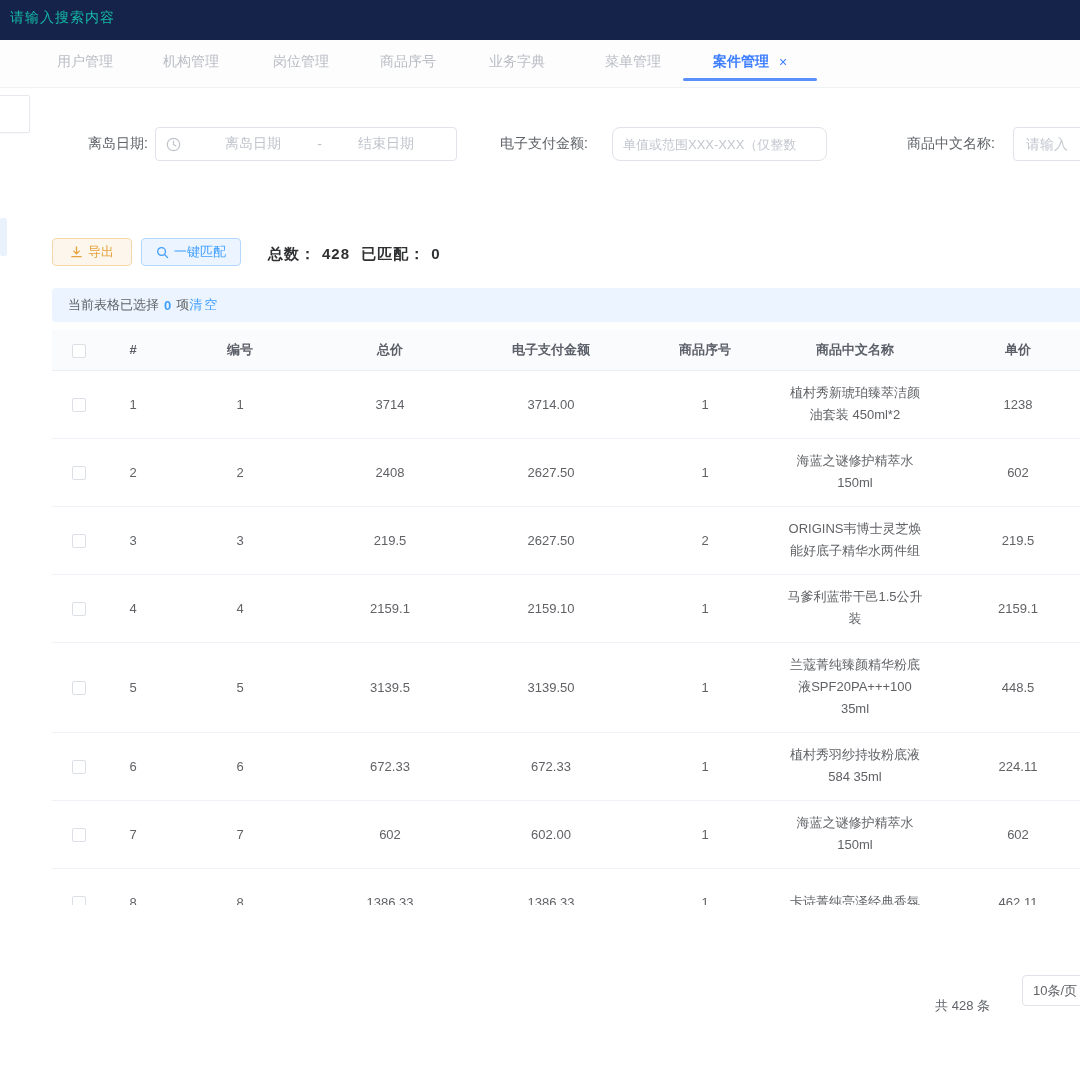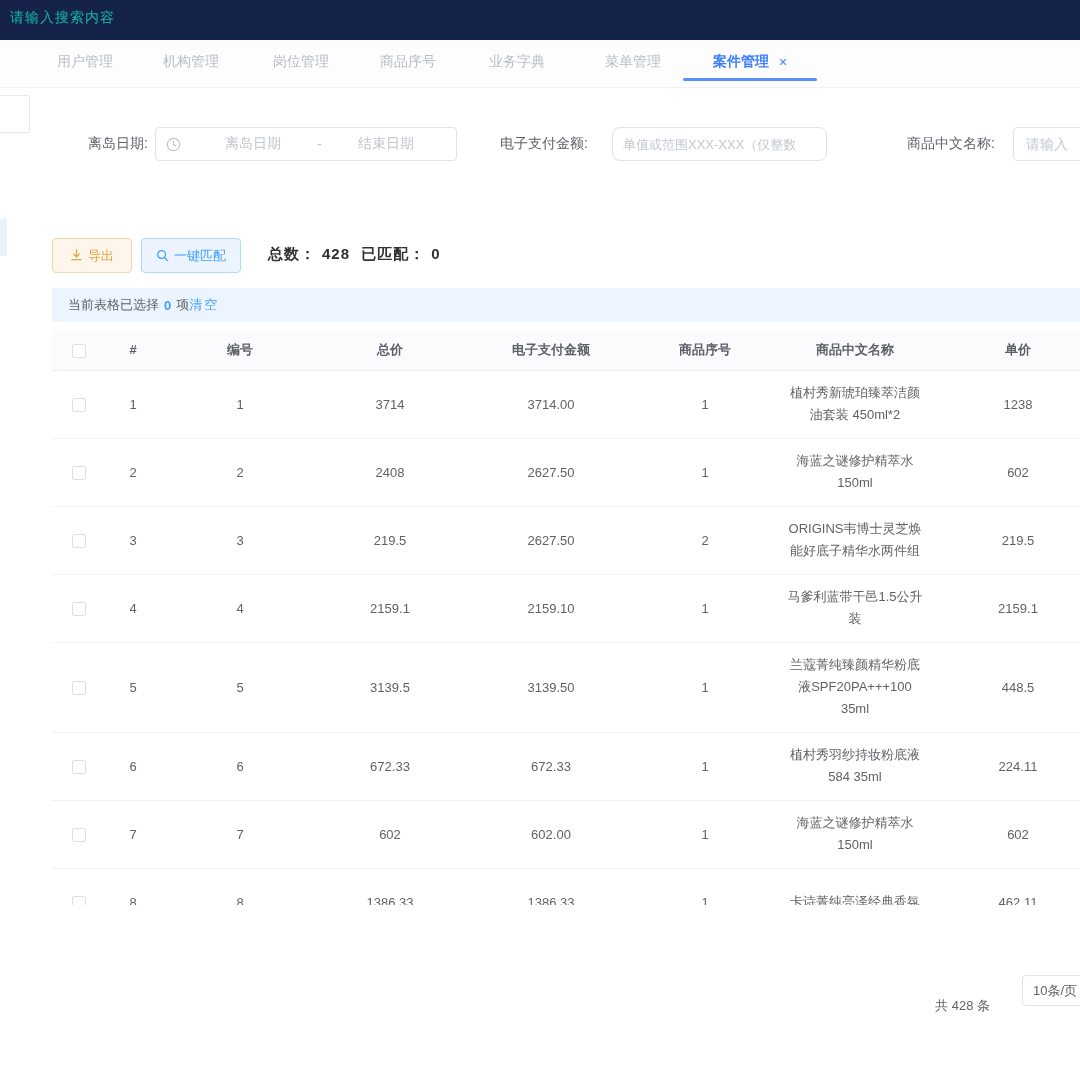--- a/index.html
+++ b/index.html
@@ -30,21 +30,21 @@
   .clock-icon { width:15px; height:15px; margin-right:12px; flex:0 0 auto; }
   .ph { color:#c0c4cc; font-size:14px; }
   .date-range .ph { flex:1; text-align:center; }
   .date-range .sep { color:#c0c4cc; font-size:14px; padding:0 4px; }
   .amount-input { position:absolute; left:612px; top:0; width:215px; height:34px; border:1px solid #e0e3e9; border-radius:8px; padding:4px 10px; font-size:13px; color:#606266; outline:none; }
   .product-input { position:absolute; left:1013px; top:0; width:160px; height:34px; border:1px solid #e0e3e9; border-radius:4px; padding:0 12px; font-size:14px; color:#606266; outline:none; }
   .amount-input::placeholder, .product-input::placeholder { color:#c3c7cf; }
 
   
   .toolbar { position:absolute; left:0; top:238px; width:1080px; height:36px; }
-  .btn { position:absolute; top:0; height:35px; border-radius:4px; display:flex; align-items:center; justify-content:center; font-size:13px; cursor:pointer; gap:5px; }
+  .btn { position:absolute; top:0; height:28px; border-radius:4px; display:flex; align-items:center; justify-content:center; font-size:13px; cursor:pointer; gap:5px; }
   .btn-export { left:52px; width:80px; background:#fdf6ec; border:1px solid #f3d8ab; color:#e6a23c; }
   .btn-match { left:141px; width:100px; background:#ecf5ff; border:1px solid #b3d8ff; color:#409eff; }
   .btn svg { display:block; }
   .summary { position:absolute; left:268px; top:7px; font-size:15px; font-weight:bold; color:#303133; letter-spacing:1px; }
   .summary span { margin-right:6px; }
 
   
   .selection-bar { position:absolute; left:52px; top:288px; width:1040px; height:34px; background:#ecf5ff; border-radius:4px; display:flex; align-items:center; padding-left:16px; font-size:13px; color:#5f6368; }
   .selection-bar .cnt { color:#409eff; font-weight:bold; margin:0 5px; }
   .selection-bar .clear { color:#409eff; cursor:pointer; letter-spacing:2px; }

